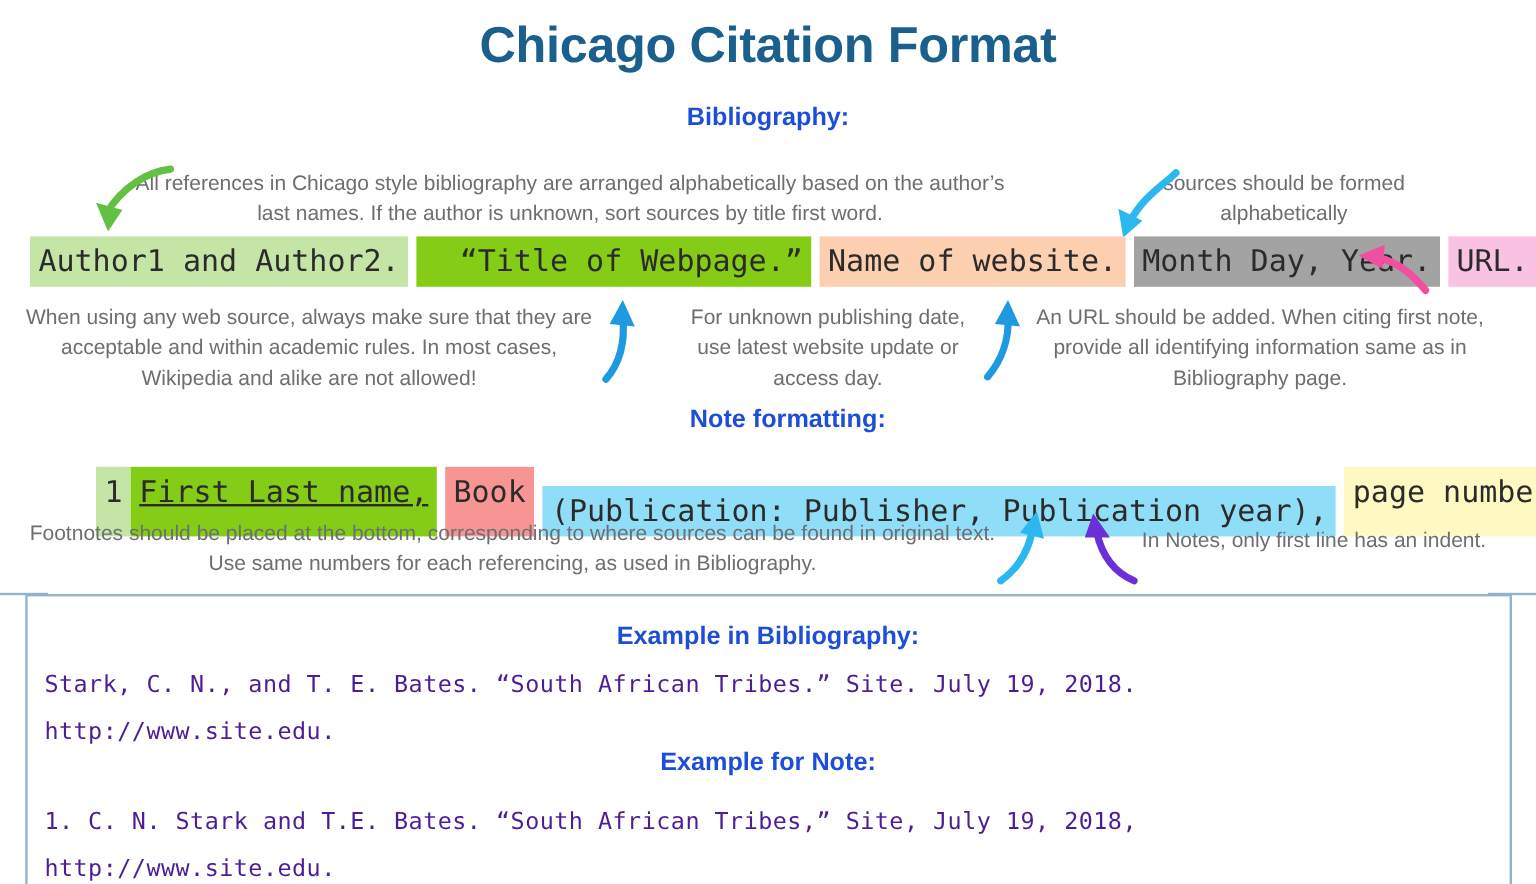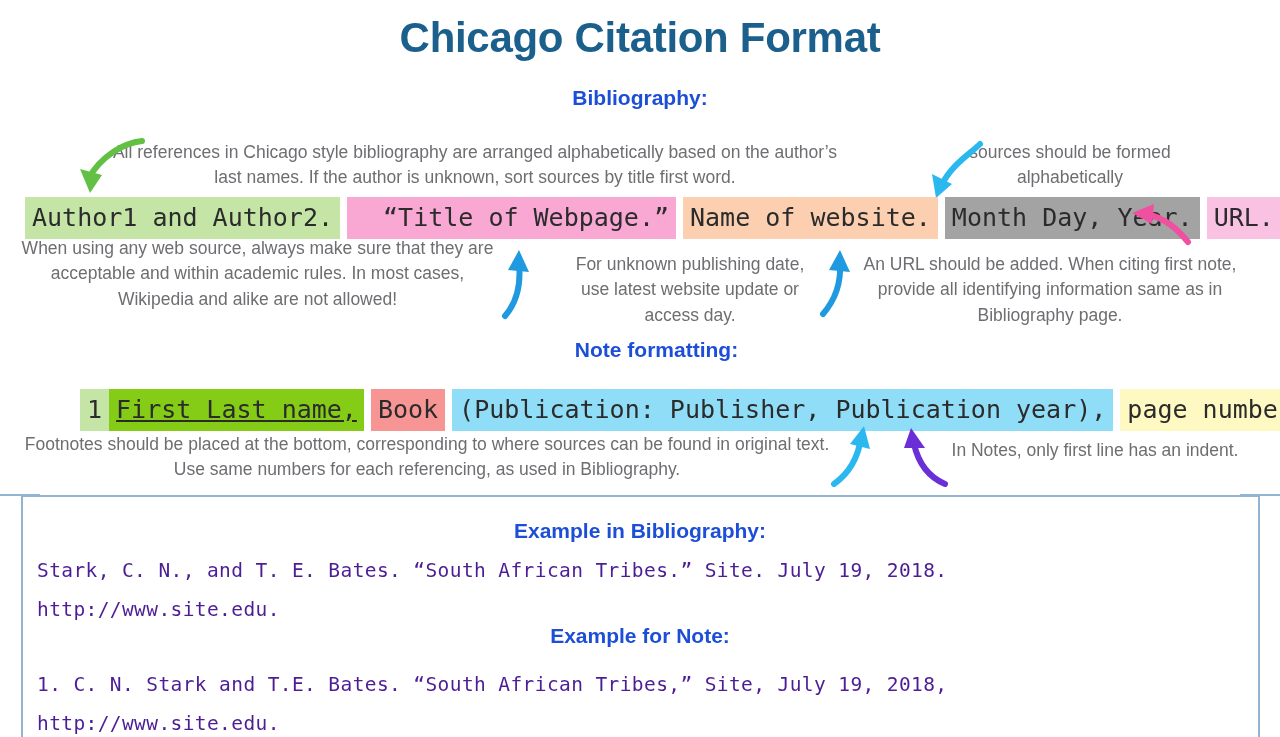--- a/index.html
+++ b/index.html
@@ -64,27 +64,27 @@
   }
   .chip {
     padding: 5px 7px 6px 7px;
     color: #2b2b2b;
     display: inline-block;
     line-height: 1.25;
   }
   .gap { width: 7px; }
 
   .c-green  { background: #c4e5a6; }
-  .c-blue   { background: #f9a8d4; padding-left: 36px; }
+  .c-blue   { background: #84cc16; padding-left: 36px; }
   .c-peach  { background: #fbcfaf; }
   .c-cyan   { background: #a3a3a3; }
   .c-pink   { background: #f9c1e2; }
   .c-yellow { background: #84cc16; text-decoration: underline; }
   .c-red    { background: #f79494; }
-  .c-cyan2  { background: #90ddf7; }
+  .c-cyan2  { background: #90ddf7; margin-top: 16px; }
   .c-purple { background: #fef9c3; }
 
   
   .example-box {
     position: absolute;
     left: 21px;
     top: 495px;
     width: 1239px;
     height: 260px;
     border: 2px solid #93b4d1;
@@ -155,21 +155,21 @@
     <span class="chip c-cyan">Month Day, Year.</span>
     <span class="gap"></span>
     <span class="chip c-pink">URL.</span>
   </div>
 
   <svg class="arrow-svg" style="left:1126px; top:196px;" width="70" height="52" viewBox="0 0 70 52">
     <path d="M62 46 C 52 34, 40 22, 20 18" stroke="#f0509f" stroke-width="6" fill="none" stroke-linecap="round"></path>
     <path d="M6 17 L 28 8 L 26 28 Z" fill="#f0509f"></path>
   </svg>
 
-  <div class="note-text" style="left:20px; top:236px; width:475px;">When using any web source, always make sure that they are acceptable and within academic rules. In most cases, Wikipedia and alike are not allowed!</div>
+  <div class="note-text" style="left:20px; top:252px; width:475px;">When using any web source, always make sure that they are acceptable and within academic rules. In most cases, Wikipedia and alike are not allowed!</div>
 
   <svg class="arrow-svg" style="left:495px; top:248px;" width="46" height="72" viewBox="0 0 46 72">
     <path d="M10 68 C 22 54, 26 36, 24 16" stroke="#1f9ae0" stroke-width="6" fill="none" stroke-linecap="round"></path>
     <path d="M24 2 L 34 24 L 13 22 Z" fill="#1f9ae0"></path>
   </svg>
 
   <div class="note-text" style="left:565px; top:252px; width:250px;">For unknown publishing date, use latest website update or access day.</div>
 
   <svg class="arrow-svg" style="left:815px; top:248px;" width="46" height="72" viewBox="0 0 46 72">
     <path d="M8 66 C 20 52, 26 34, 25 16" stroke="#1f9ae0" stroke-width="6" fill="none" stroke-linecap="round"></path>

